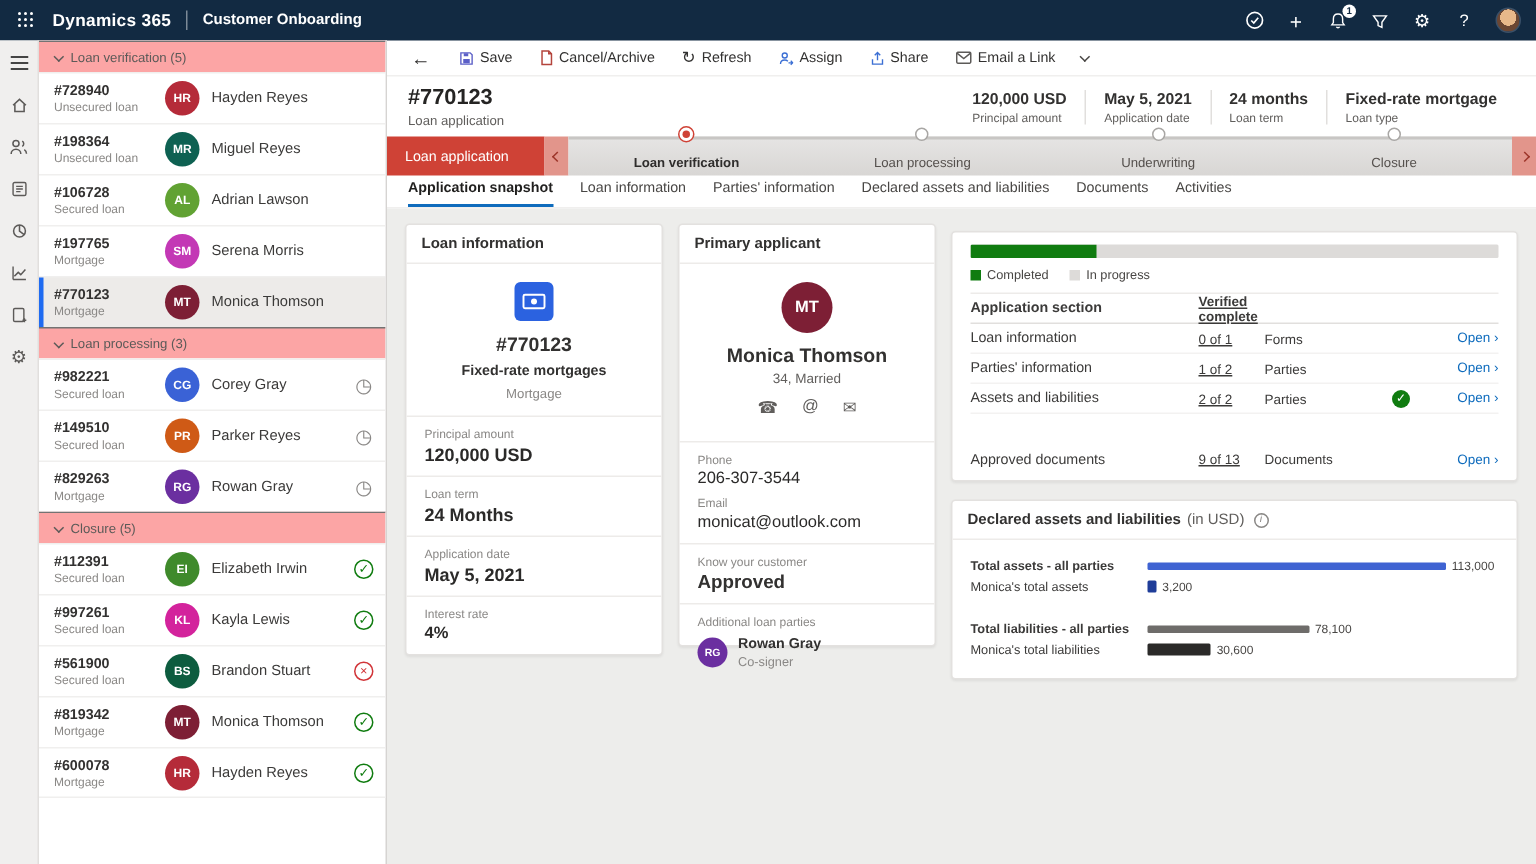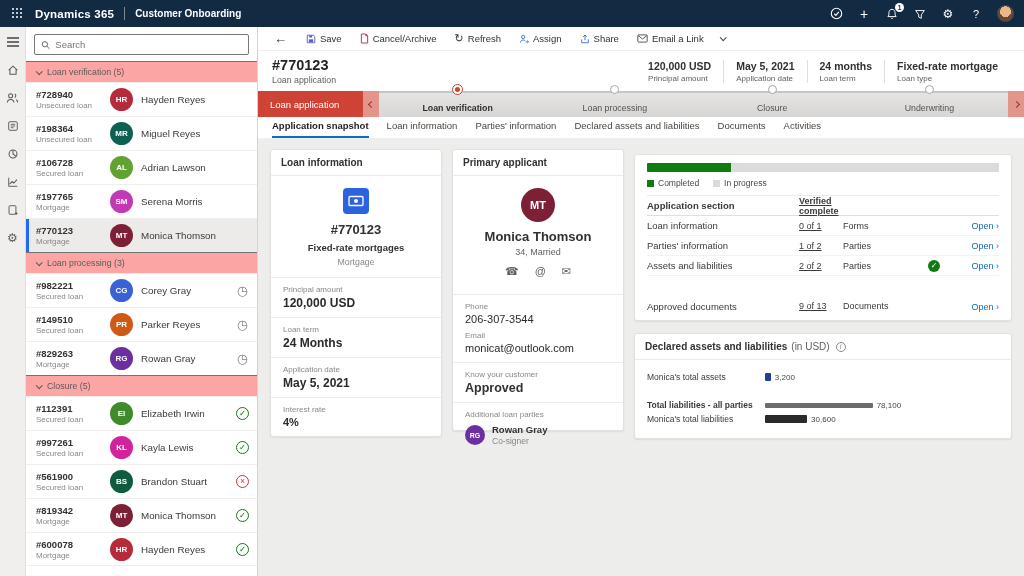--- a/index.html
+++ b/index.html
@@ -225,29 +225,20 @@
     <span class="ric">
       <svg width="12" height="12" viewBox="0 0 14 14">
           <rect x="2.4" y="2" width="8" height="10" rx="1" fill="none" stroke="#5c5a58" stroke-width="1.1"></rect>
           <path d="M10.8 9.6v3M9.3 11.1h3" stroke="#5c5a58" stroke-width="1.2"></path>
         </svg>
     </span>
     <span class="ric">⚙</span>
   </div>
 
   <div class="listpanel">
-    <div class="searchwrap">
-      <div class="searchbox">
-        <svg width="10" height="10" viewBox="0 0 12 12">
-            <circle cx="5" cy="5" r="3.4" fill="none" stroke="#605e5c" stroke-width="1.2"></circle>
-            <path d="M7.6 7.6L11 11" stroke="#605e5c" stroke-width="1.2"></path>
-          </svg>
-        <input placeholder="Search" style="">
-      </div>
-    </div>
 
     <div class="grouphdr">
       <span class="chev down"></span>
       <span>Loan verification (5)</span>
     </div>
     <div class="lrow">
       <span class="ids"><span class="rid">#728940</span><div class="rtype">Unsecured loan</div></span>
       <span class="avatar" style="background: rgb(181, 43, 57);">HR</span>
       <span class="rname">Hayden Reyes</span>
     </div>
@@ -427,25 +418,25 @@
         <div class="stage">
           <span class="dot active"></span>
           <span class="slabel active">Loan verification</span>
         </div>
         <div class="stage">
           <span class="dot"></span>
           <span class="slabel">Loan processing</span>
         </div>
         <div class="stage">
           <span class="dot"></span>
-          <span class="slabel">Closure</span>
+          <span class="slabel">Underwriting</span>
         </div>
         <div class="stage">
           <span class="dot"></span>
-          <span class="slabel">Underwriting</span>
+          <span class="slabel">Closure</span>
         </div>
       </div>
       <div class="bpf-arrow">
           <span class="chev right"></span>
         </div>
     </div>
 
     <div class="tabs">
       <span class="tab active">Application snapshot</span>
       <span class="tab">Loan information</span>
@@ -584,20 +575,27 @@
         </div>
 
         <div class="card">
           <div class="chd assets">
             <span>Declared assets and liabilities</span>
             <span class="subt">(in USD)</span>
             <span class="info-ic">i</span>
           </div>
           <div class="assets-body">
             <div class="bar-row">
+              <span class="bar-label b">Total assets - all parties</span>
+              <span class="bar-track">
+                <span class="bar" style="width: 85%; background: rgb(63, 99, 210);"></span>
+                <span class="bar-val">113,000</span>
+              </span>
+            </div>
+            <div class="bar-row">
               <span class="bar-label">Monica's total assets</span>
               <span class="bar-track">
                 <span class="bar thick" style="width: 2.5%; background: rgb(31, 61, 153);"></span>
                 <span class="bar-val">3,200</span>
               </span>
             </div>
             <div class="asset-gap"></div>
             <div class="bar-row">
               <span class="bar-label b">Total liabilities - all parties</span>
               <span class="bar-track">

